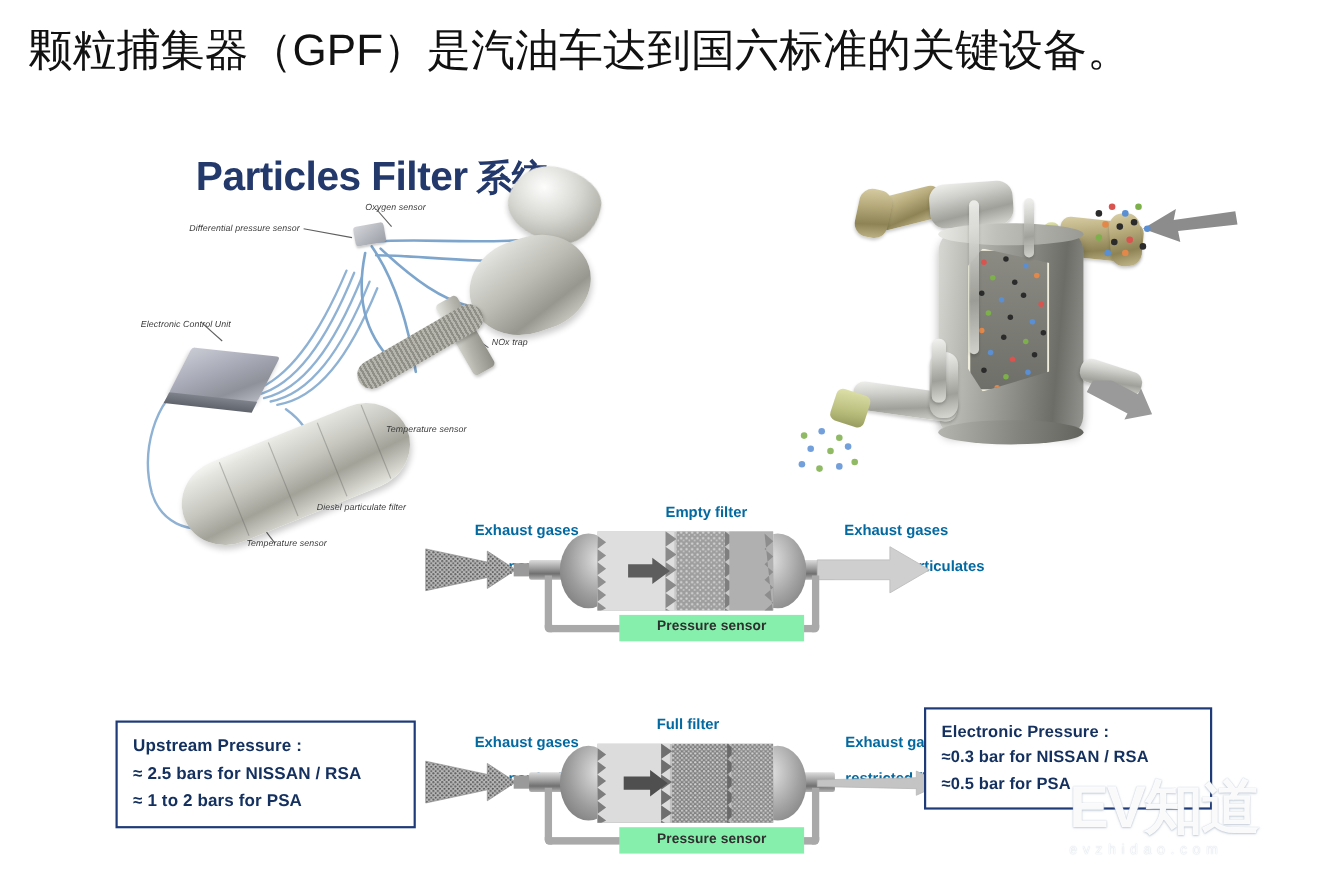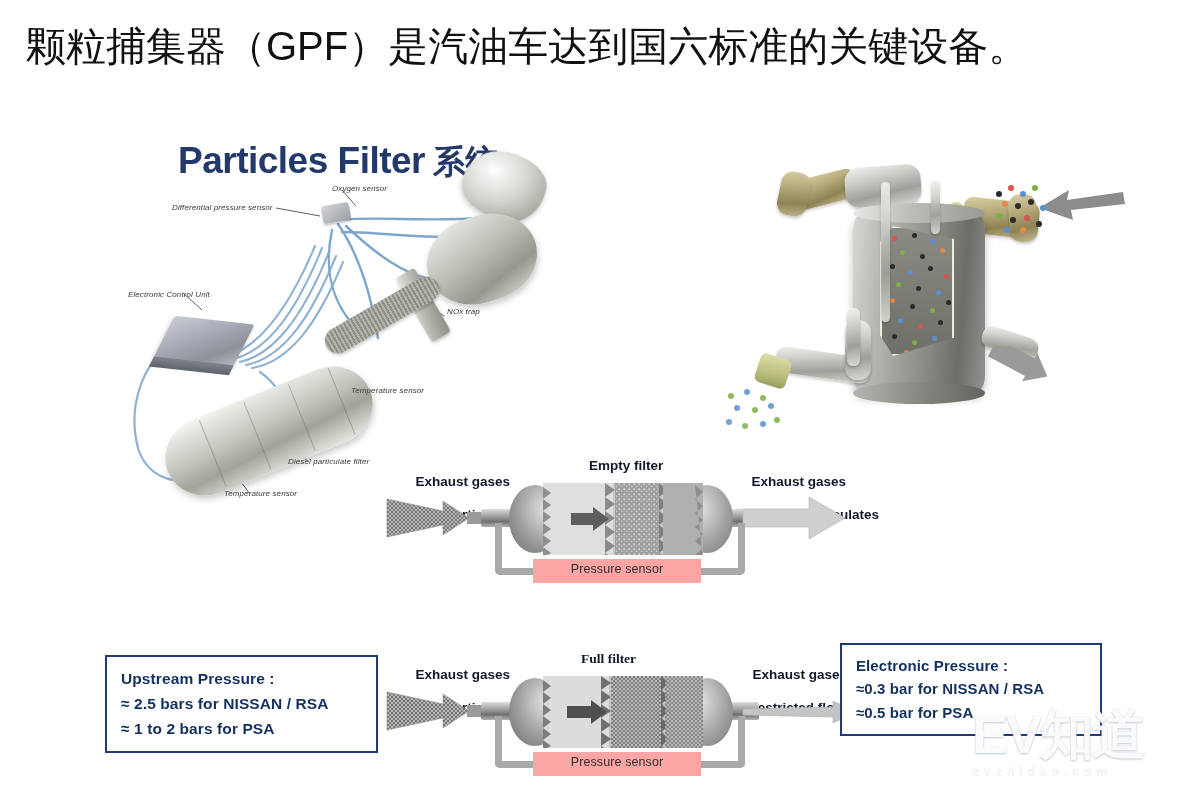--- a/index.html
+++ b/index.html
@@ -29,21 +29,21 @@
     letter-spacing:-0.5px; white-space:nowrap;margin-top:48px;
   }
   #subtitle .cn { font-size:33px; margin-left:8px; }
 
   
   .lbl {
     position:absolute; color:#1a1a1a; white-space:pre;
     font-family:"Liberation Sans", sans-serif;
   }
   .lbl-italic { font-style:italic; font-size:8px; color:#3a3a3a; letter-spacing:.1px; }
-  .lbl-bold { font-weight:bold; font-size:13.5px; color:#0f172a; line-height:1.22; }
+  .lbl-bold { font-weight:bold; font-size:13.5px; color:#0369a1; line-height:1.22;margin-left:16px; }
 
   
   #engine-diagram { position:absolute; left:110px; top:160px; width:395px; height:365px; }
 
   
   #ecu {
     position:absolute; left:52px; top:160px; width:84px; height:42px;
     background:linear-gradient(150deg,#c9cbd4 0%,#a9acb8 40%,#8e9199 75%,#b6b9c2 100%);
     transform:skewX(-22deg) rotate(6deg);
     border-radius:3px;
@@ -170,23 +170,23 @@
     border-radius:50%;
   }
   .fs-cap-right {
     position:absolute;
     background:radial-gradient(ellipse at 35% 35%,#e4e4e4,#a1a1a1 58%,#757575);
     border-radius:50%;
   }
   .fs-core { position:absolute; overflow:hidden; }
   .fs-loop { position:absolute; border:7px solid #a9a9a9; border-top:none; border-radius:0 0 5px 5px; }
   .fs-sensor-box {
-    position:absolute; background:#fca5a5; color:#2f2f2f;
-    font-size:12.5px; font-weight:normal; text-align:center;
-    line-height:21px; letter-spacing:.1px;
+    position:absolute; background:#86efac; color:#2f2f2f;
+    font-size:12.5px; font-weight:bold; text-align:center;
+    line-height:21px; letter-spacing:.1px;margin-left:30px;
   }
 
   
   .info-box {
     position:absolute; border:2.5px solid #1f3a78; background:#fff;
     color:#13305f; font-weight:bold; padding:9px 12px 10px 14px;
     font-size:15.5px; line-height:1.62; letter-spacing:.1px;
     font-family:"Liberation Sans", sans-serif;
   }
   .info-box .ttl { display:block; }
@@ -424,21 +424,21 @@
     <div class="fs-loop" style="left:110px; top:68px; width:250px; height:52px;"></div>
     <div class="fs-sensor-box" style="left:148px; top:104px; width:168px; height:24px;">Pressure sensor</div>
   </div>
 
   <div class="filter-schematic" id="filter-full" style="left:385px; top:648px; width:470px; height:150px;">
 
     <div class="lbl lbl-bold" style="left:8px; top:3px;">
       <span>Exhaust gases</span><br>
       <span>with particulates</span>
     </div>
-    <div class="lbl lbl-bold" style="left:196px; top:3px;font-family:Liberation Serif, serif;">Full filter</div>
+    <div class="lbl lbl-bold" style="left:196px; top:3px;">Full filter</div>
     <div class="lbl lbl-bold" style="left:345px; top:3px;">
       <span>Exhaust gases</span><br>
       <span>restricted flow</span>
     </div>
 
     <svg style="position:absolute; left:0px; top:42px; width:110px; height:42px;" viewBox="0 0 110 42">
       <defs>
         <pattern id="speckB" width="4" height="4" patternUnits="userSpaceOnUse">
           <rect width="4" height="4" fill="#b9b9b9"></rect>
           <circle cx="1" cy="1" r="1" fill="#636363"></circle>

